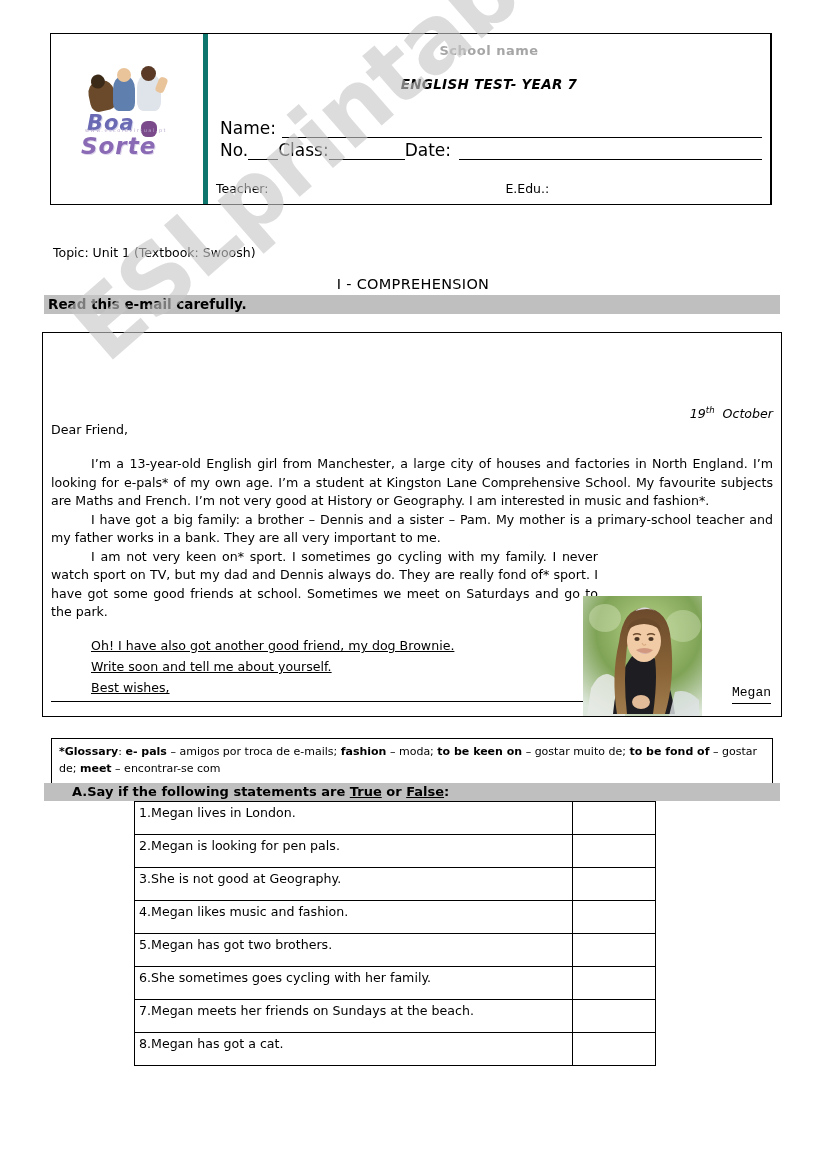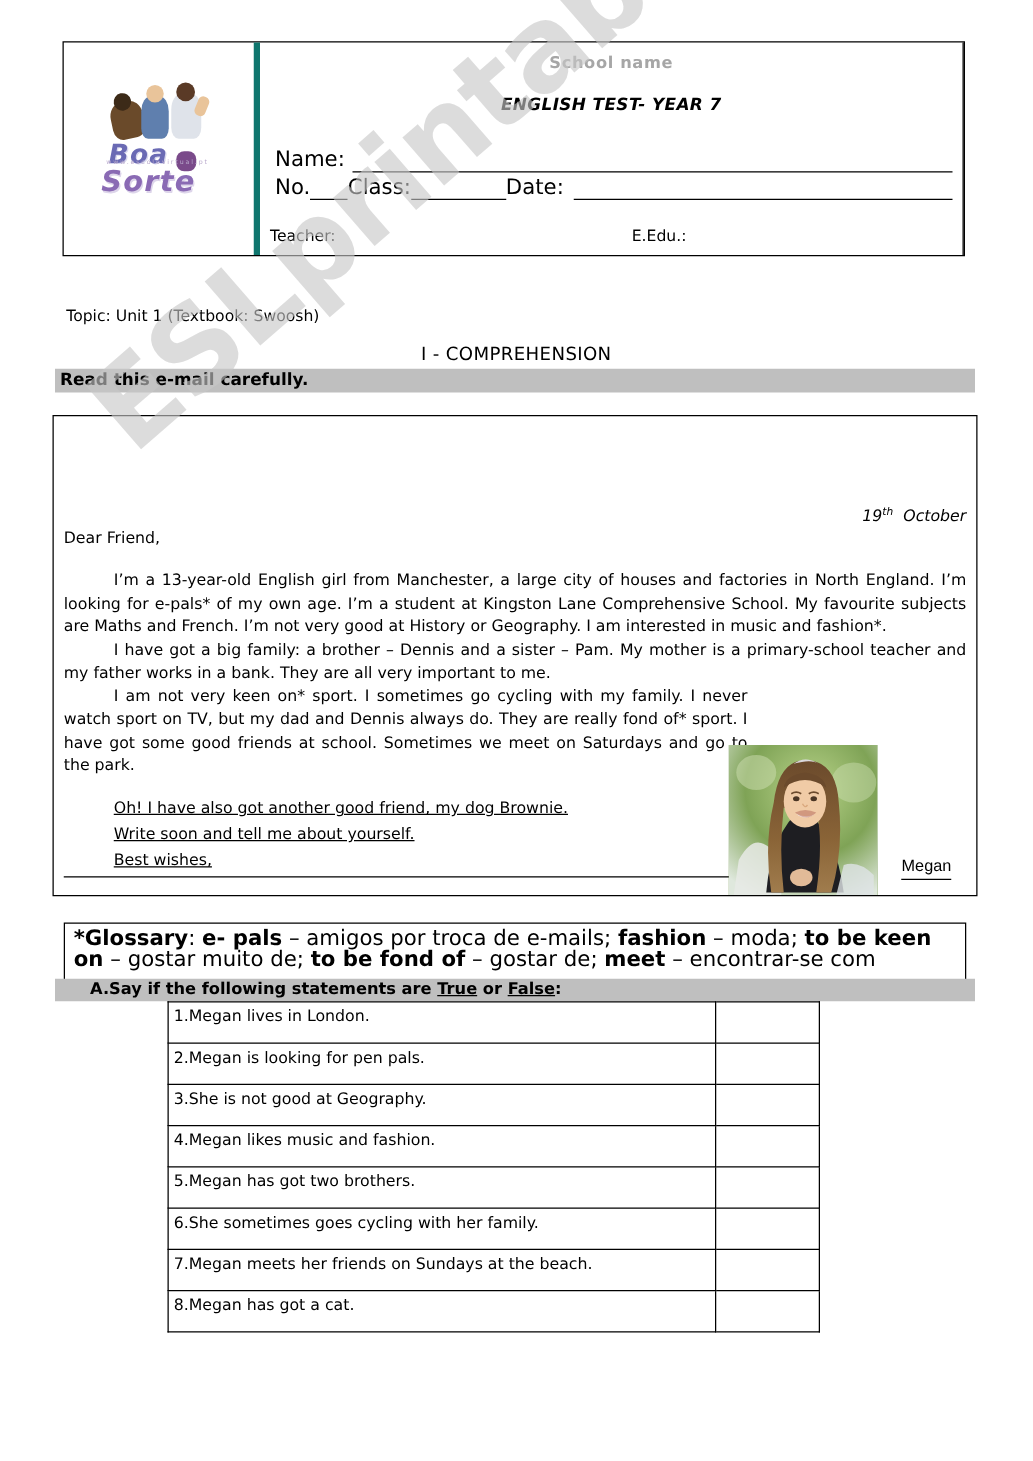--- a/index.html
+++ b/index.html
@@ -374,40 +374,40 @@
     left: 540px;
     top: 263px;
     width: 119px;
     height: 120px;
     overflow: hidden;
     background: #7f9f5f;
     z-index: 25;
   }
   .megan-sign {
     position: absolute;
-    right: 20px;
+    right: 10px;
     bottom: 12px;
-    font-family: Liberation Sans, sans-serif;
+    font-family: Liberation Mono, monospace;
     font-size: 13px;
     border-bottom: 1.2px solid #000;
     padding-bottom: 1px;
     z-index: 26;
   }
 
   
   .glossary-box {
     position: absolute;
     left: 51px;
     top: 738px;
     width: 722px;
     box-sizing: border-box;
     border: 1px solid #000;
     padding: 4px 7px 15px 7px;
     font-family: "DejaVu Sans", sans-serif;
-    font-size: 17px;
+    font-size: 11px;
     line-height: 17px;
     z-index: 20;
     background: transparent;
   }
   .glossary-box b { font-weight: bold; }
 
   
   .task-bar {
     position: absolute;
     left: 44px;

